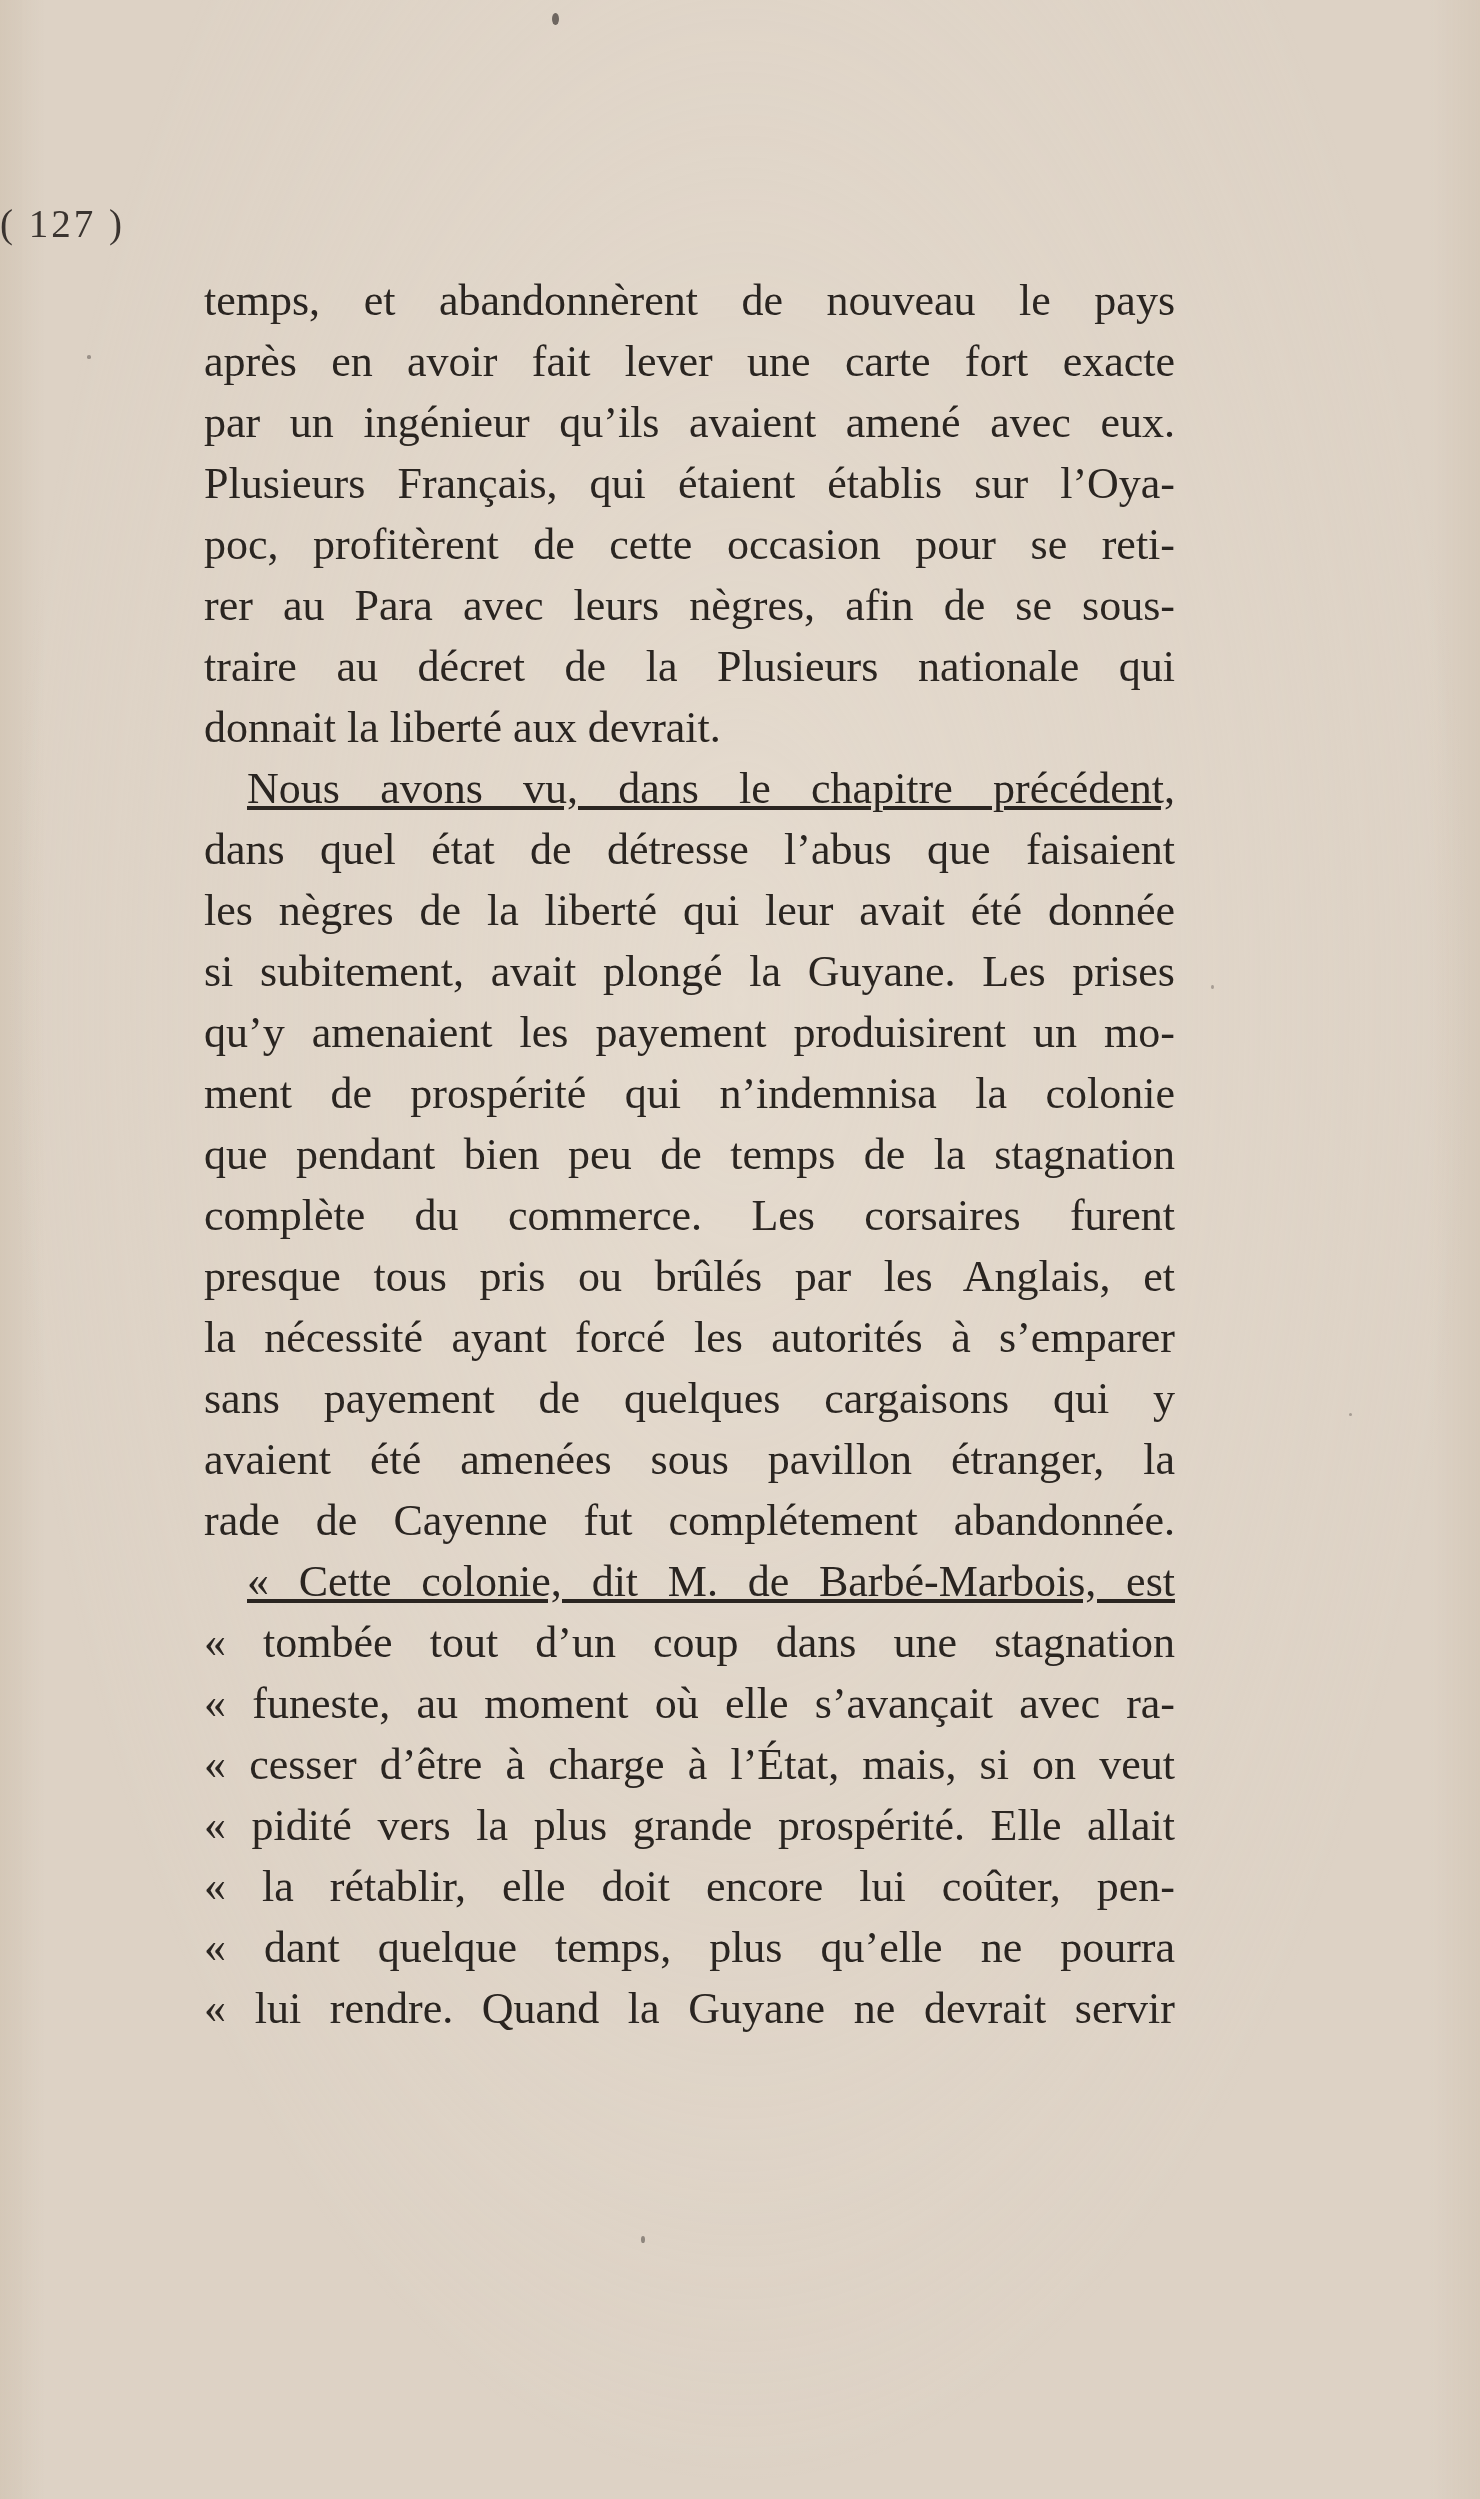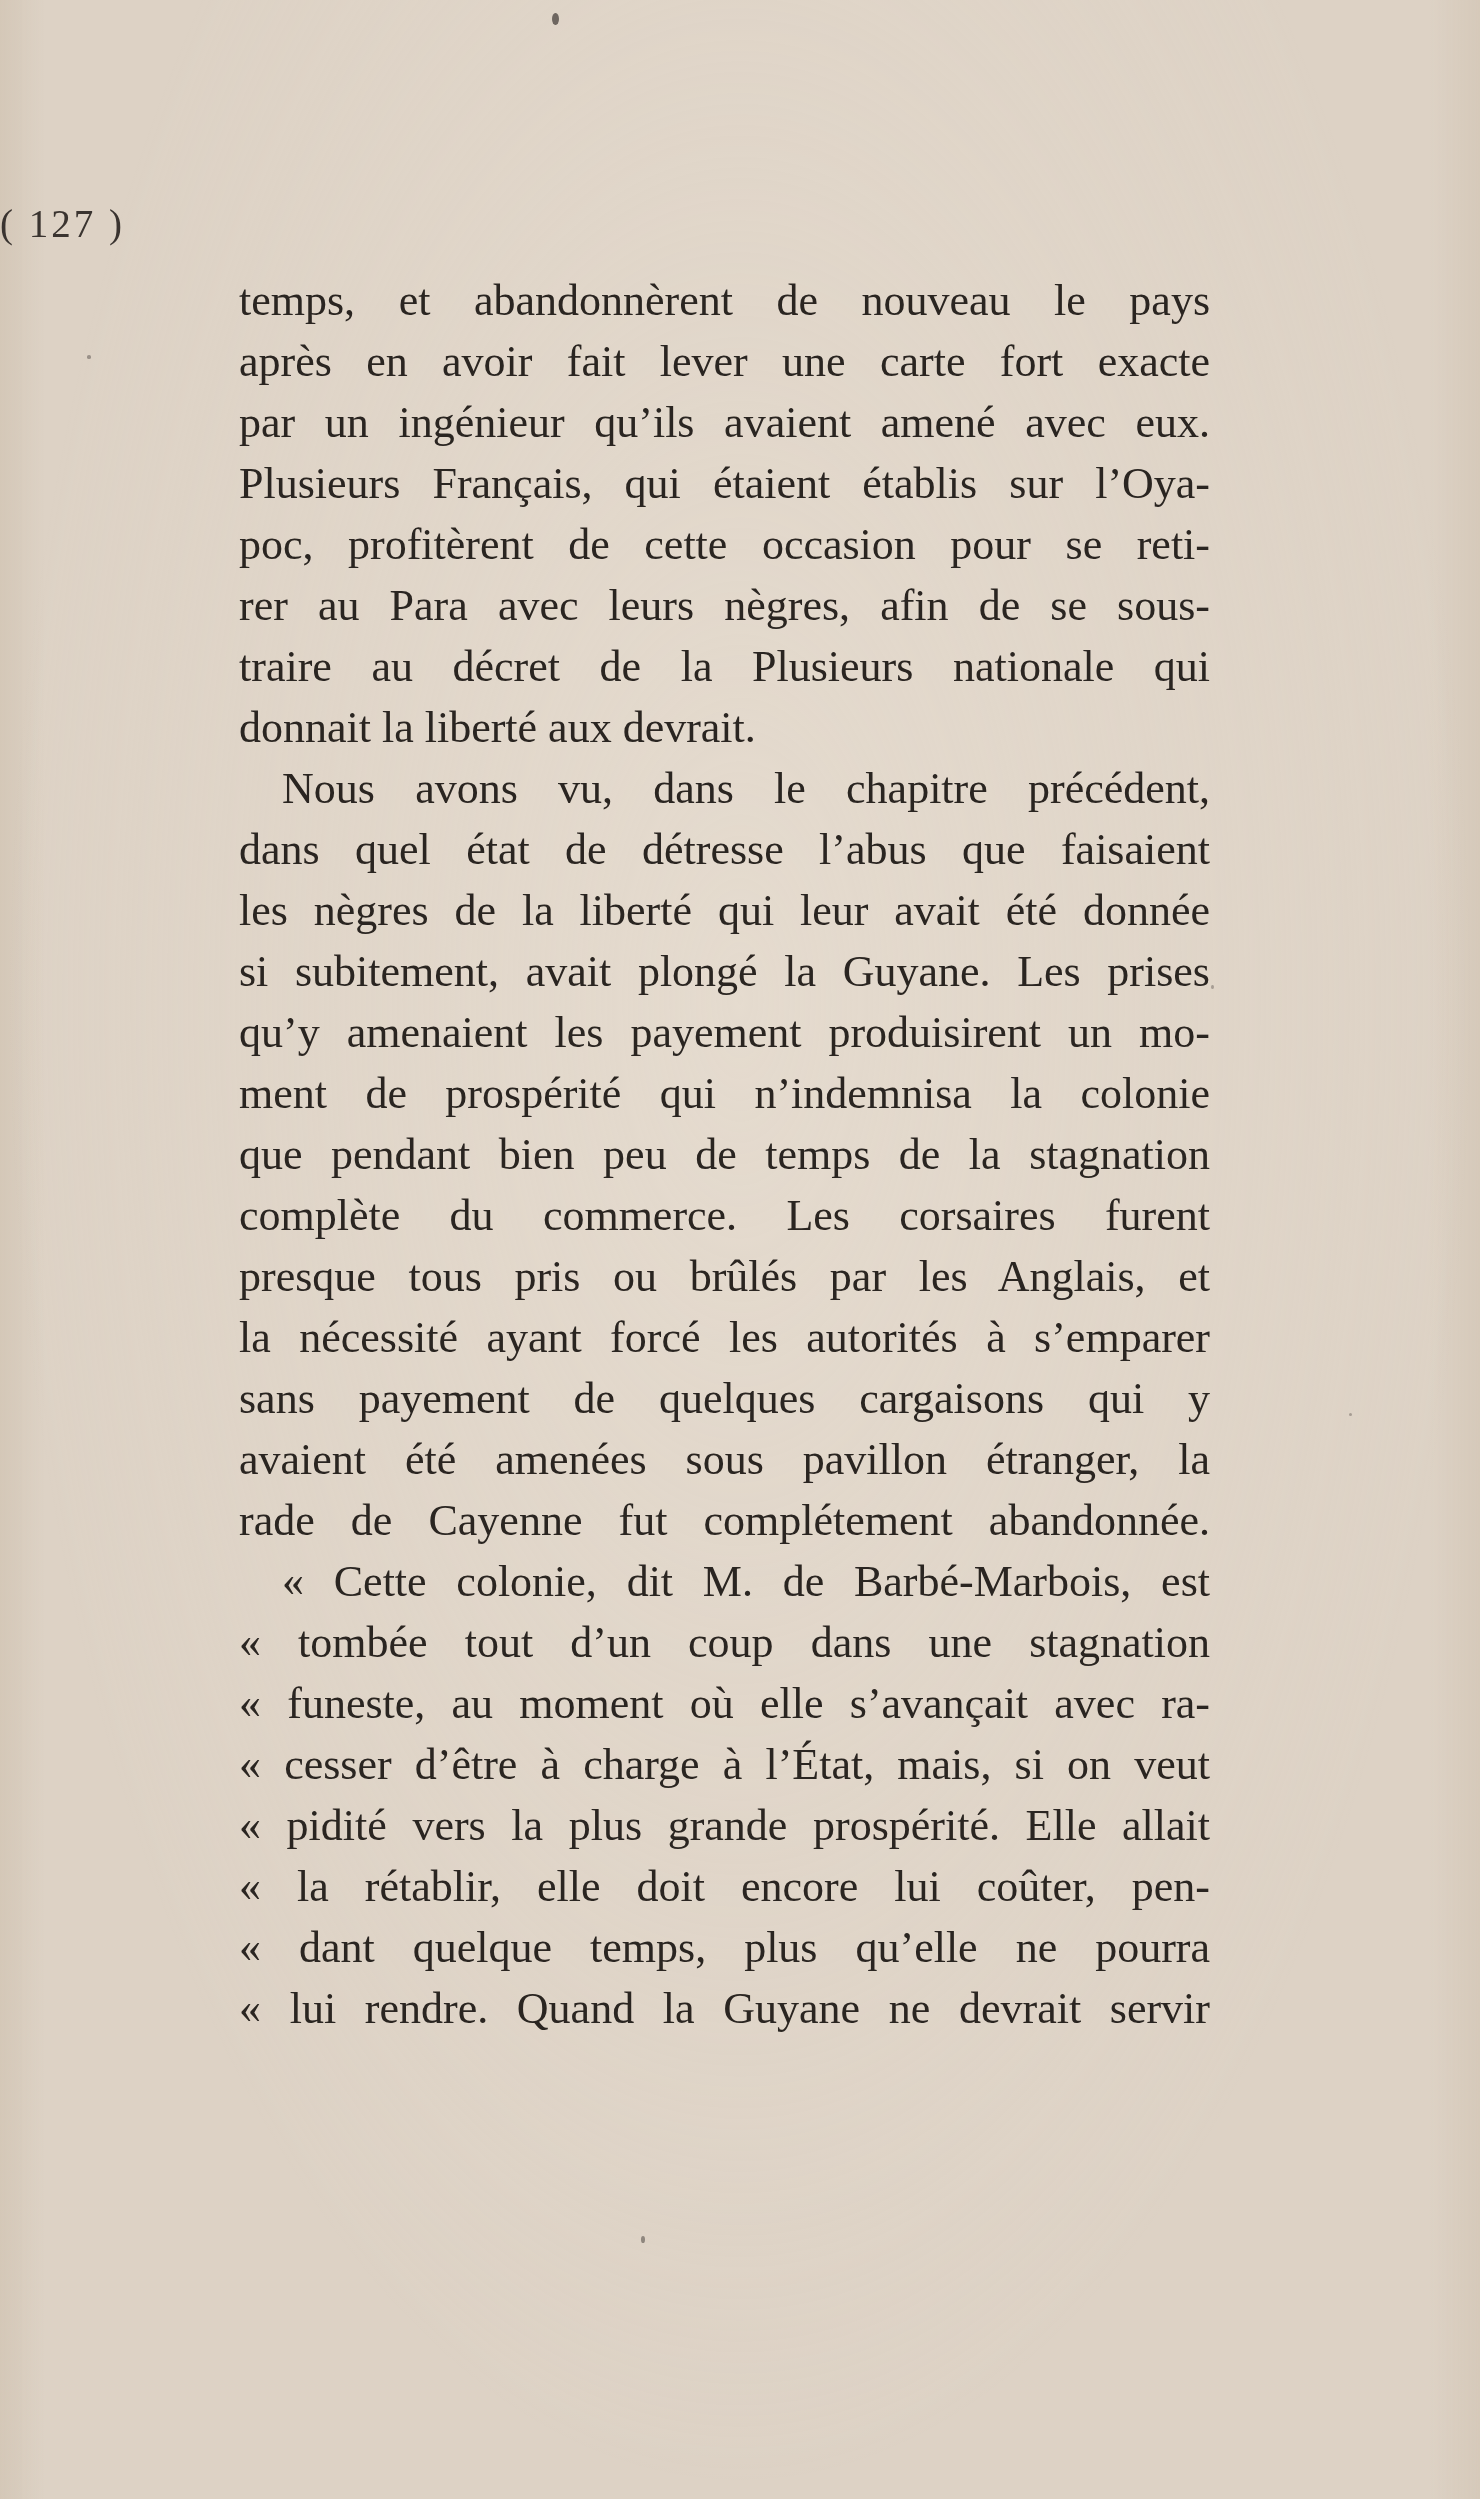--- a/index.html
+++ b/index.html
@@ -14,25 +14,25 @@
   }
   .speck { position: absolute; border-radius: 50%; background: #6e6660; }
   .page-number {
     position: absolute; left: 0; width: 1481px; top: 201px;
     text-align: left; font-size: 39px; letter-spacing: 3px; color: #3a3430;
     font-family: "Liberation Serif", serif;
   }
   .text-block {
     position: absolute; left: 204px; top: 270px; width: 971px;
     font-family: "Liberation Serif", serif;
-    font-size: 44px; line-height: 61px; color: #2a2521; margin-left: 35px;
+    font-size: 44px; line-height: 61px; color: #2a2521;
   }
   .line { display: block; white-space: nowrap; text-align: justify; text-align-last: justify; height: 61px; }
   .line.last { text-align-last: left; }
-  .line.indent { padding-left: 43px; }
+  .line.indent { padding-left: 43px; text-decoration: underline; }
 </style>
 </head>
 <body>
 
 <div class="speck" style="left:552px;top:13.3px;width:6.7px;height:12px;"></div>
 <div class="speck" style="left:87px;top:355px;width:3.7px;height:3.7px;opacity:.6"></div>
 <div class="speck" style="left:1211px;top:985px;width:3px;height:4.4px;opacity:.5"></div>
 <div class="speck" style="left:1349px;top:1413px;width:3px;height:3px;opacity:.5"></div>
 <div class="speck" style="left:641px;top:2236px;width:4.4px;height:7.4px;opacity:.7"></div>
 

